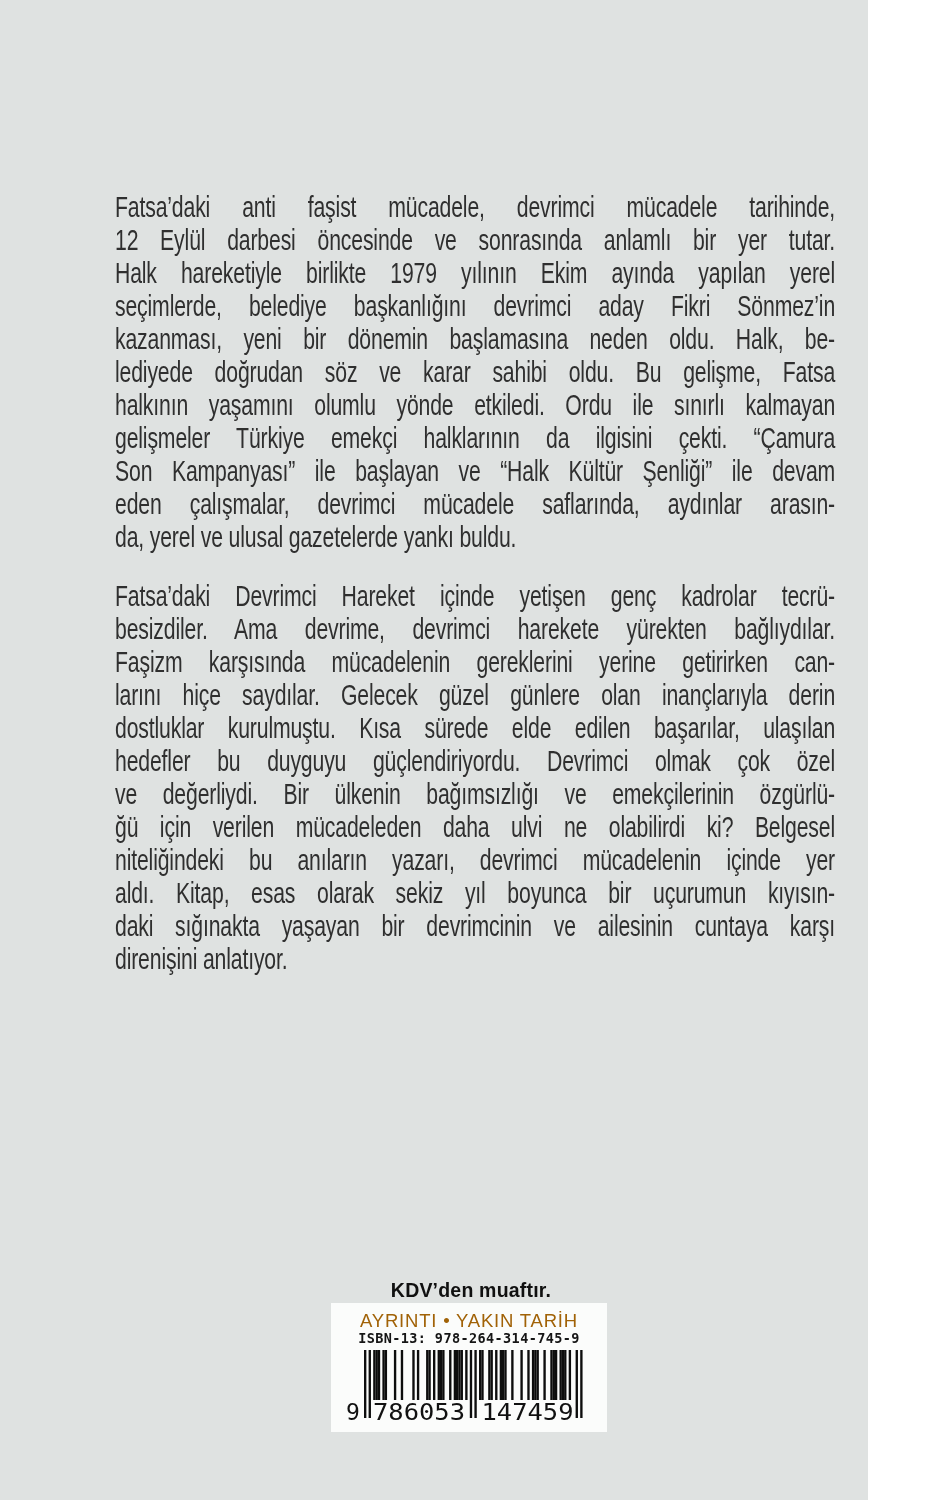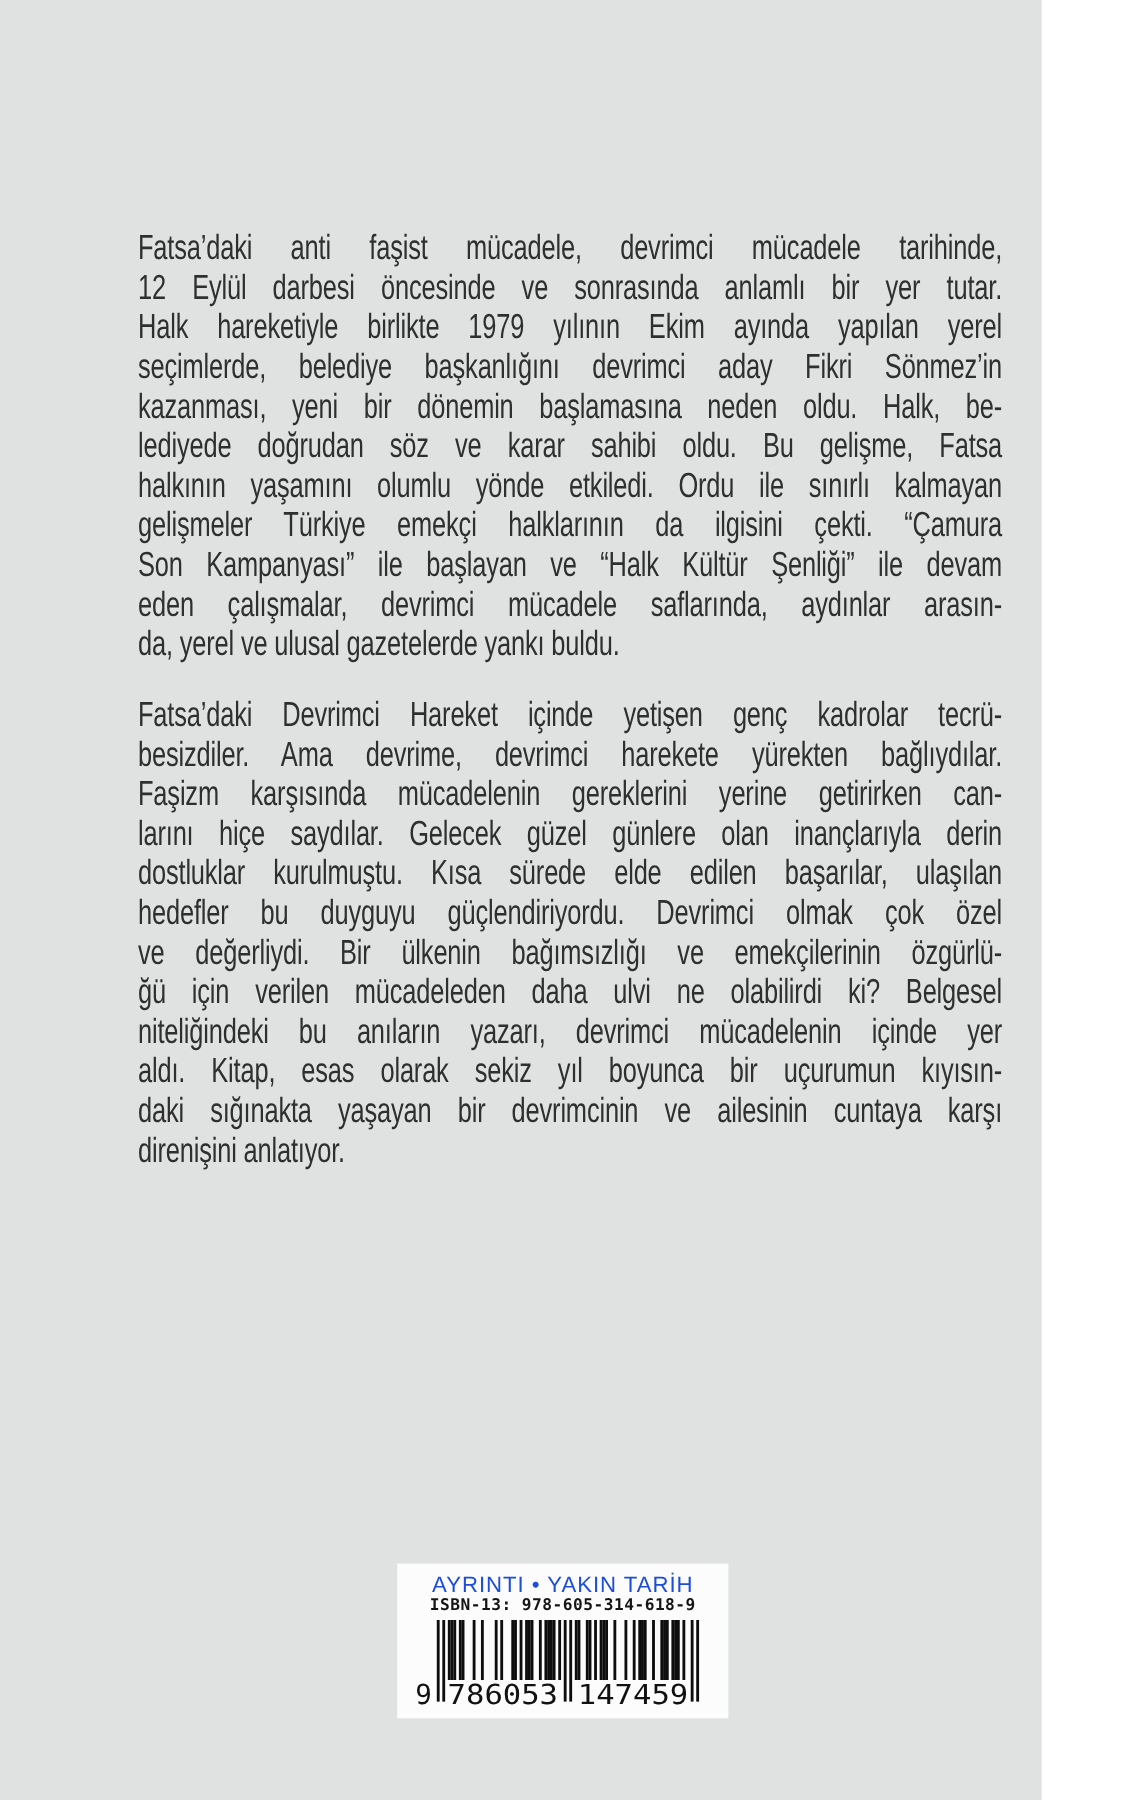--- a/index.html
+++ b/index.html
@@ -53,21 +53,21 @@
     background: #fbfcfb;
     display: flex;
     flex-direction: column;
     align-items: center;
     box-sizing: border-box;
     padding-top: 7px;
   }
   .series {
     font-size: 18.5px;
     line-height: 21px;
-    color: #1d4ed8;
+    color: #a16207;
     letter-spacing: 0.8px;
     white-space: nowrap;
   }
   .isbn {
     font-family: "DejaVu Sans Mono", monospace;
     font-size: 13.5px;
     line-height: 15px;
     font-weight: bold;
     color: #151515;
     letter-spacing: 0.4px;
@@ -108,24 +108,25 @@
         <div class="line">hedefler bu duyguyu güçlendiriyordu. Devrimci olmak çok özel</div>
         <div class="line">ve değerliydi. Bir ülkenin bağımsızlığı ve emekçilerinin özgürlü-</div>
         <div class="line">ğü için verilen mücadeleden daha ulvi ne olabilirdi ki? Belgesel</div>
         <div class="line">niteliğindeki bu anıların yazarı, devrimci mücadelenin içinde yer</div>
         <div class="line">aldı. Kitap, esas olarak sekiz yıl boyunca bir uçurumun kıyısın-</div>
         <div class="line">daki sığınakta yaşayan bir devrimcinin ve ailesinin cuntaya karşı</div>
         <div class="line last">direnişini anlatıyor.</div>
       </div>
     </section>
 
+  <div class="tax-note">KDV’den muaftır.</div>
 
   <div class="label-box">
     <div class="series">AYRINTI • YAKIN TARİH</div>
-    <div class="isbn">ISBN-13: 978-605-314-618-9</div>
+    <div class="isbn">ISBN-13: 978-264-314-745-9</div>
     <svg class="barcode" width="247" height="76" viewBox="0 0 247 76">
         <g>
           <rect x="18.00" y="0" width="2.36" height="68" fill="#0d0d0d"></rect>
           <rect x="22.60" y="0" width="2.36" height="68" fill="#0d0d0d"></rect>
           <rect x="27.20" y="0" width="2.36" height="50" fill="#0d0d0d"></rect>
           <rect x="29.50" y="0" width="2.36" height="50" fill="#0d0d0d"></rect>
           <rect x="31.80" y="0" width="2.36" height="50" fill="#0d0d0d"></rect>
           <rect x="36.40" y="0" width="2.36" height="50" fill="#0d0d0d"></rect>
           <rect x="38.70" y="0" width="2.36" height="50" fill="#0d0d0d"></rect>
           <rect x="47.90" y="0" width="2.36" height="50" fill="#0d0d0d"></rect>

